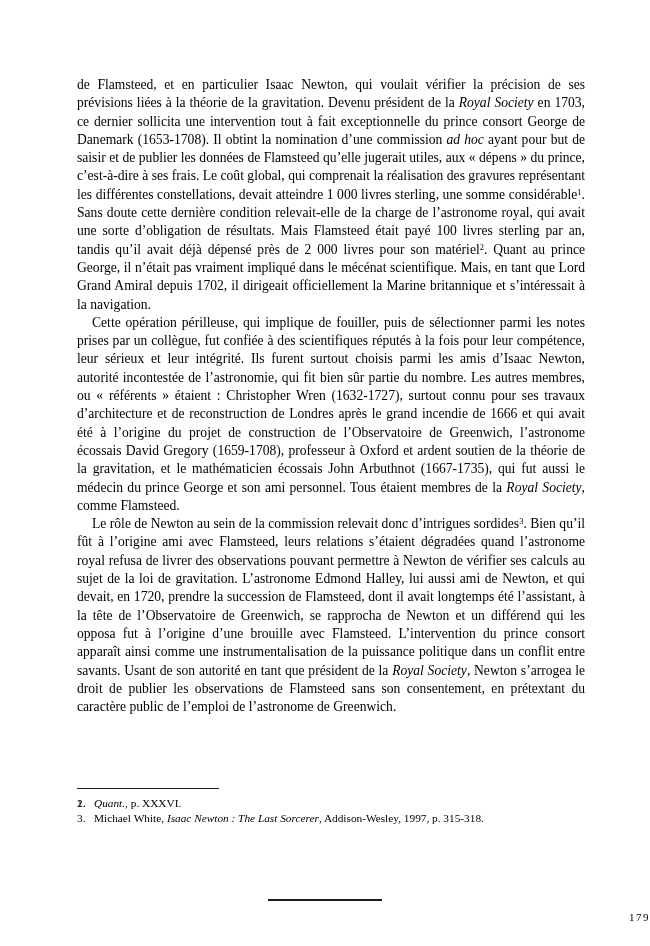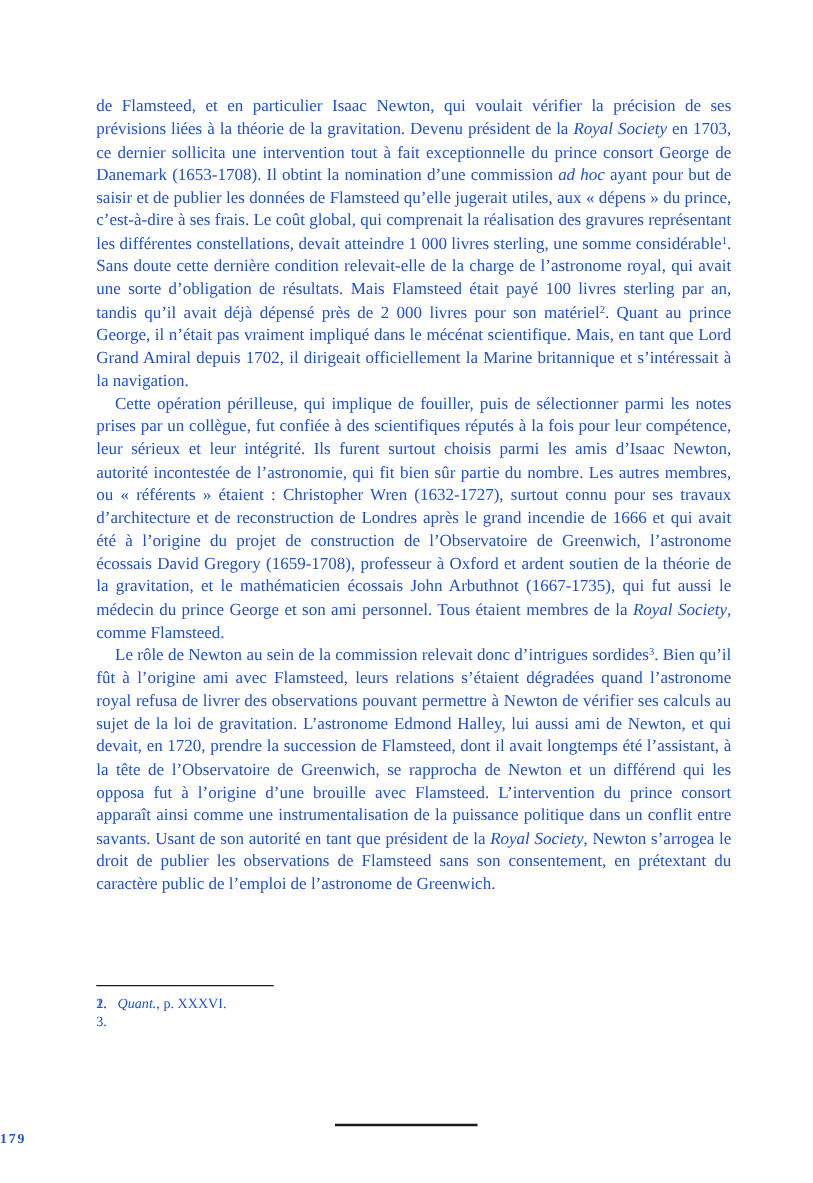--- a/index.html
+++ b/index.html
@@ -5,21 +5,21 @@
   html, body {
     margin: 0;
     padding: 0;
     background: #ffffff;
   }
   .page {
     position: relative;
     width: 650px;
     height: 946px;
     background: #ffffff;
-    color: #1d4ed8;
+    color: #000000;
     font-family: "Liberation Serif", "DejaVu Serif", serif;
     overflow: hidden;
   }
   .body-text {
     position: absolute;
     left: 77px;
     top: 76px;
     width: 508px;
     font-size: 13.6px;
     line-height: 18.3px;
@@ -66,43 +66,43 @@
     top: 899px;
     width: 650px;
   }
   .folio-rule {
     width: 114px;
     height: 1.5px;
     background: #1b1b1b;
     margin: 0 auto;
   }
   .folio-num {
-    margin-top: 4px;
-    text-align: left;
+    margin-top: 10px;
+    text-align: right;
     font-size: 11px;
-    font-weight: 700;
+    font-weight: 400;
     letter-spacing: 1.5px;
   }
 </style>
 </head>
 <body>
 
 <div class="page">
   <div class="body-text">
       <p class="para"><span>de Flamsteed, et en particulier Isaac Newton, qui voulait vérifier la précision de ses prévisions liées à la théorie de la gravitation. Devenu président de la </span><span class="it">Royal Society</span><span> en 1703, ce dernier sollicita une intervention tout à fait exceptionnelle du prince consort George de Danemark (1653-1708). Il obtint la nomination d’une commission </span><span class="it">ad hoc</span><span> ayant pour but de saisir et de publier les données de Flamsteed qu’elle jugerait utiles, aux «&nbsp;dépens&nbsp;» du prince, c’est-à-dire à ses frais. Le coût global, qui comprenait la réalisation des gravures représentant les différentes constellations, devait atteindre 1&nbsp;000 livres sterling, une somme considérable</span><sup class="fnref">1</sup><span>. Sans doute cette dernière condition relevait-elle de la charge de l’astronome royal, qui avait une sorte d’obligation de résultats. Mais Flamsteed était payé 100 livres sterling par an, tandis qu’il avait déjà dépensé près de 2&nbsp;000 livres pour son matériel</span><sup class="fnref">2</sup><span>. Quant au prince George, il n’était pas vraiment impliqué dans le mécénat scientifique. Mais, en tant que Lord Grand Amiral depuis 1702, il dirigeait officiellement la Marine britannique et s’intéressait à la navigation.</span></p>
       <p class="para indent"><span>Cette opération périlleuse, qui implique de fouiller, puis de sélectionner parmi les notes prises par un collègue, fut confiée à des scientifiques réputés à la fois pour leur compétence, leur sérieux et leur intégrité. Ils furent surtout choisis parmi les amis d’Isaac Newton, autorité incontestée de l’astronomie, qui fit bien sûr partie du nombre. Les autres membres, ou «&nbsp;référents&nbsp;» étaient&nbsp;: Christopher Wren (1632-1727), surtout connu pour ses travaux d’architecture et de reconstruction de Londres après le grand incendie de 1666 et qui avait été à l’origine du projet de construction de l’Observatoire de Greenwich, l’astronome écossais David Gregory (1659-1708), professeur à Oxford et ardent soutien de la théorie de la gravitation, et le mathématicien écossais John Arbuthnot (1667-1735), qui fut aussi le médecin du prince George et son ami personnel. Tous étaient membres de la </span><span class="it">Royal Society</span><span>, comme Flamsteed.</span></p>
       <p class="para indent"><span>Le rôle de Newton au sein de la commission relevait donc d’intrigues sordides</span><sup class="fnref">3</sup><span>. Bien qu’il fût à l’origine ami avec Flamsteed, leurs relations s’étaient dégradées quand l’astronome royal refusa de livrer des observations pouvant permettre à Newton de vérifier ses calculs au sujet de la loi de gravitation. L’astronome Edmond Halley, lui aussi ami de Newton, et qui devait, en 1720, prendre la succession de Flamsteed, dont il avait longtemps été l’assistant, à la tête de l’Observatoire de Greenwich, se rapprocha de Newton et un différend qui les opposa fut à l’origine d’une brouille avec Flamsteed. L’intervention du prince consort apparaît ainsi comme une instrumentalisation de la puissance politique dans un conflit entre savants. Usant de son autorité en tant que président de la </span><span class="it">Royal Society</span><span>, Newton s’arrogea le droit de publier les observations de Flamsteed sans son consentement, en prétextant du caractère public de l’emploi de l’astronome de Greenwich.</span></p>
     </div>
 
   <div class="footnotes">
     <div class="fn-rule"></div>
     <div class="fn-list">
         <div class="footnote"><span class="fn-num">1.</span></div>
         <div class="footnote"><span class="fn-num">2.</span><span><span class="it">Quant.</span><span>, p. XXXVI.</span></span></div>
-        <div class="footnote"><span class="fn-num">3.</span></div>
+        <div class="footnote"><span class="fn-num">3.</span><span><span>Michael White, </span><span class="it">Isaac Newton&nbsp;: The Last Sorcerer</span><span>, Addison-Wesley, 1997, p. 315-318.</span></span></div>
       </div>
   </div>
 
   <div class="folio">
     <div class="folio-rule"></div>
     <div class="folio-num">179</div>
   </div>
 </div>
 
 </body></html>

